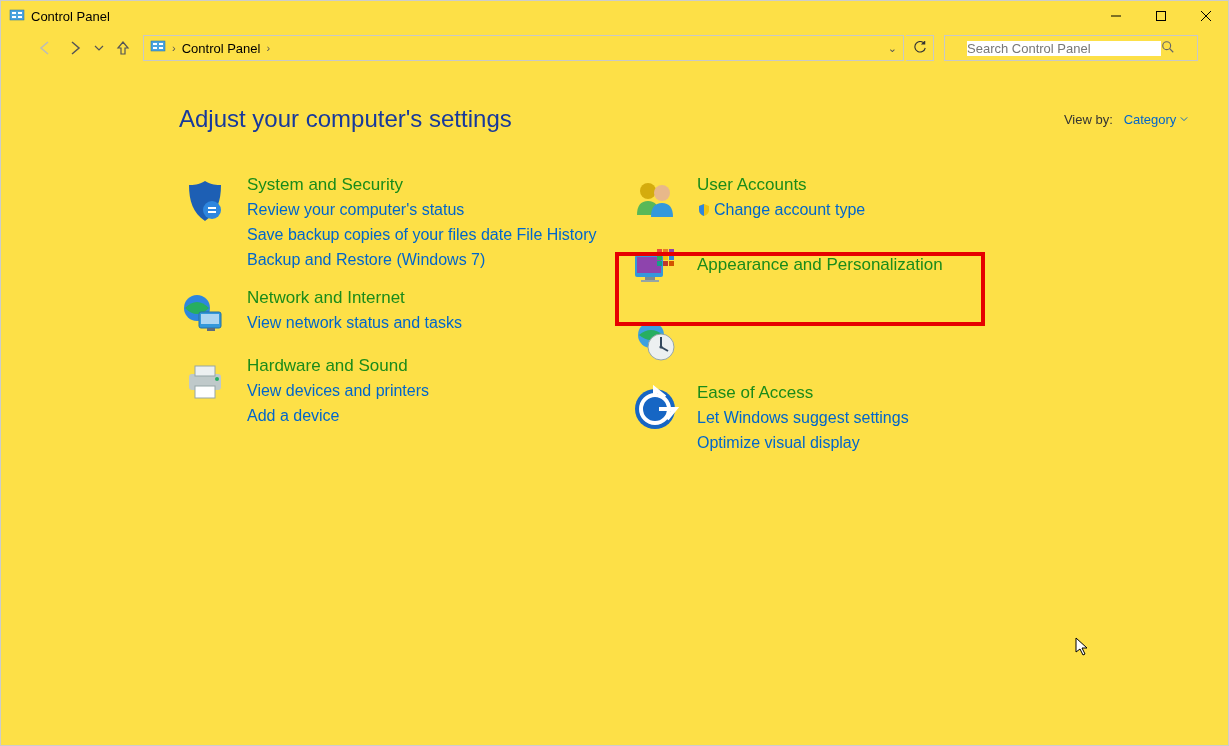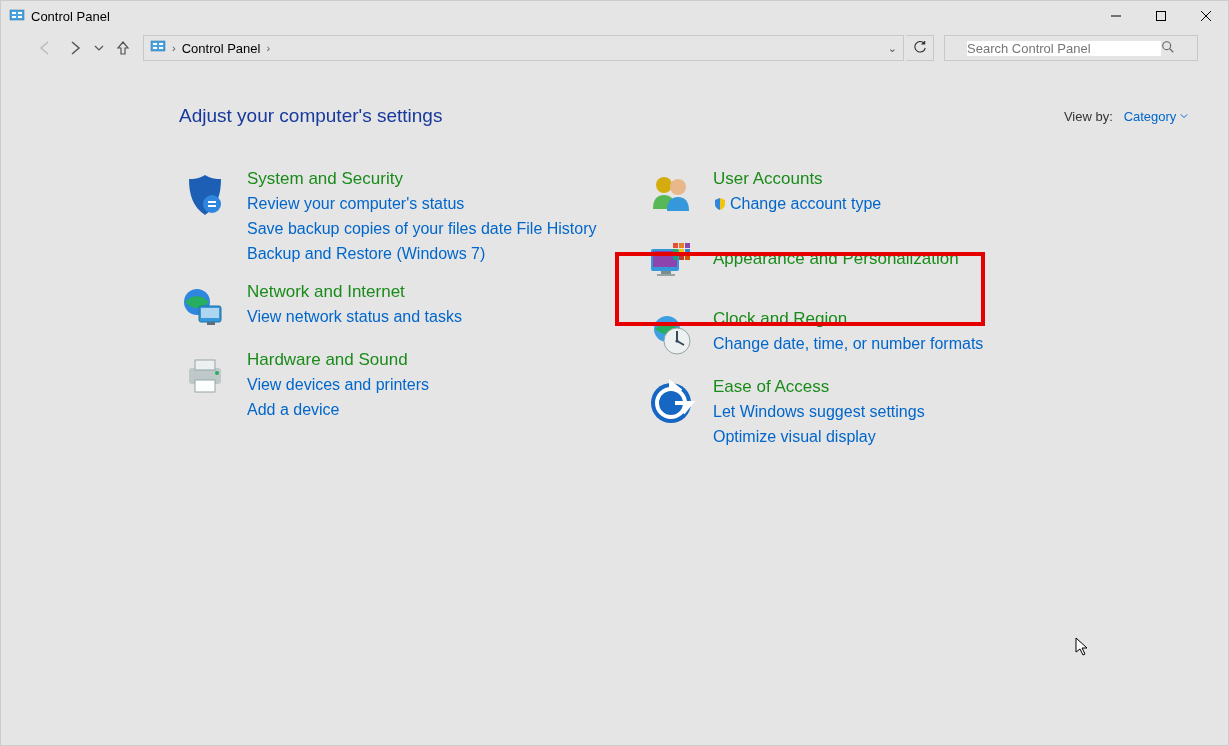--- a/index.html
+++ b/index.html
@@ -10,21 +10,21 @@
   color: #000;
   width: 1229px;
   height: 746px;
   overflow: hidden;
   position: relative;
 }
 .window {
   width: 1229px;
   height: 746px;
   border: 1px solid #ccc;
-  background: #e5e5e5;
+  background: #fde047;
   position: relative;
 }
 .title-bar {
   height: 30px;
   display: flex;
   align-items: center;
   padding: 0 0 0 8px;
 }
 .title-bar .app-icon {
   width: 16px; height: 16px;
@@ -91,32 +91,32 @@
 .content {
   padding: 40px 40px 0 178px;
 }
 .content-header {
   display: flex;
   align-items: center;
   margin-bottom: 42px;
 }
 .content-header h1 {
   color: #17399c;
-  font-size: 19px;
+  font-size: 24px;
   font-weight: 400;
 }
 .view-by {
   margin-left: auto;
   font-size: 13px;
   color: #333;
 }
 .view-by .view-link { color: #0066cc; }
 .categories {
   display: flex;
-  gap: 26px;
+  gap: 10px;
 }
 .col { width: 440px; }
 .cat {
   display: flex;
   margin-bottom: 16px;
   align-items: flex-start;
 }
 .cat-icon {
   width: 52px; height: 52px;
   flex-shrink: 0;
@@ -368,24 +368,20 @@
           <div class="cat-icon">
             <svg width="48" height="48" viewBox="0 0 48 48">
               <circle cx="20" cy="18" r="13" fill="#3ea0e0"></circle>
               <path d="M8 18 Q20 8 32 18 Q20 28 8 18" fill="#27ae60"></path>
               <circle cx="30" cy="30" r="13" fill="#ecf0f1" stroke="#95a5a6"></circle>
               <line x1="30" y1="30" x2="30" y2="20" stroke="#34495e" stroke-width="2"></line>
               <line x1="30" y1="30" x2="37" y2="34" stroke="#34495e" stroke-width="2"></line>
               <circle cx="30" cy="30" r="1.6" fill="#34495e"></circle>
             </svg>
           </div>
-          <div class="cat-body">
-            <a class="cat-title">Clock and Region</a>
-            <a class="cat-link">Change date, time, or number formats</a>
-          </div>
         </div>
 
         <div class="cat">
           <div class="cat-icon">
             <svg width="48" height="48" viewBox="0 0 48 48">
               <circle cx="24" cy="24" r="20" fill="#1666c4"></circle>
               <circle cx="24" cy="24" r="14" fill="none" stroke="#fff" stroke-width="4"></circle>
               <path d="M24 10 L24 4 L34 12" fill="none" stroke="#fff" stroke-width="4"></path>
               <path d="M28 24 L44 24 L36 34" fill="none" stroke="#fff" stroke-width="4"></path>
             </svg>

